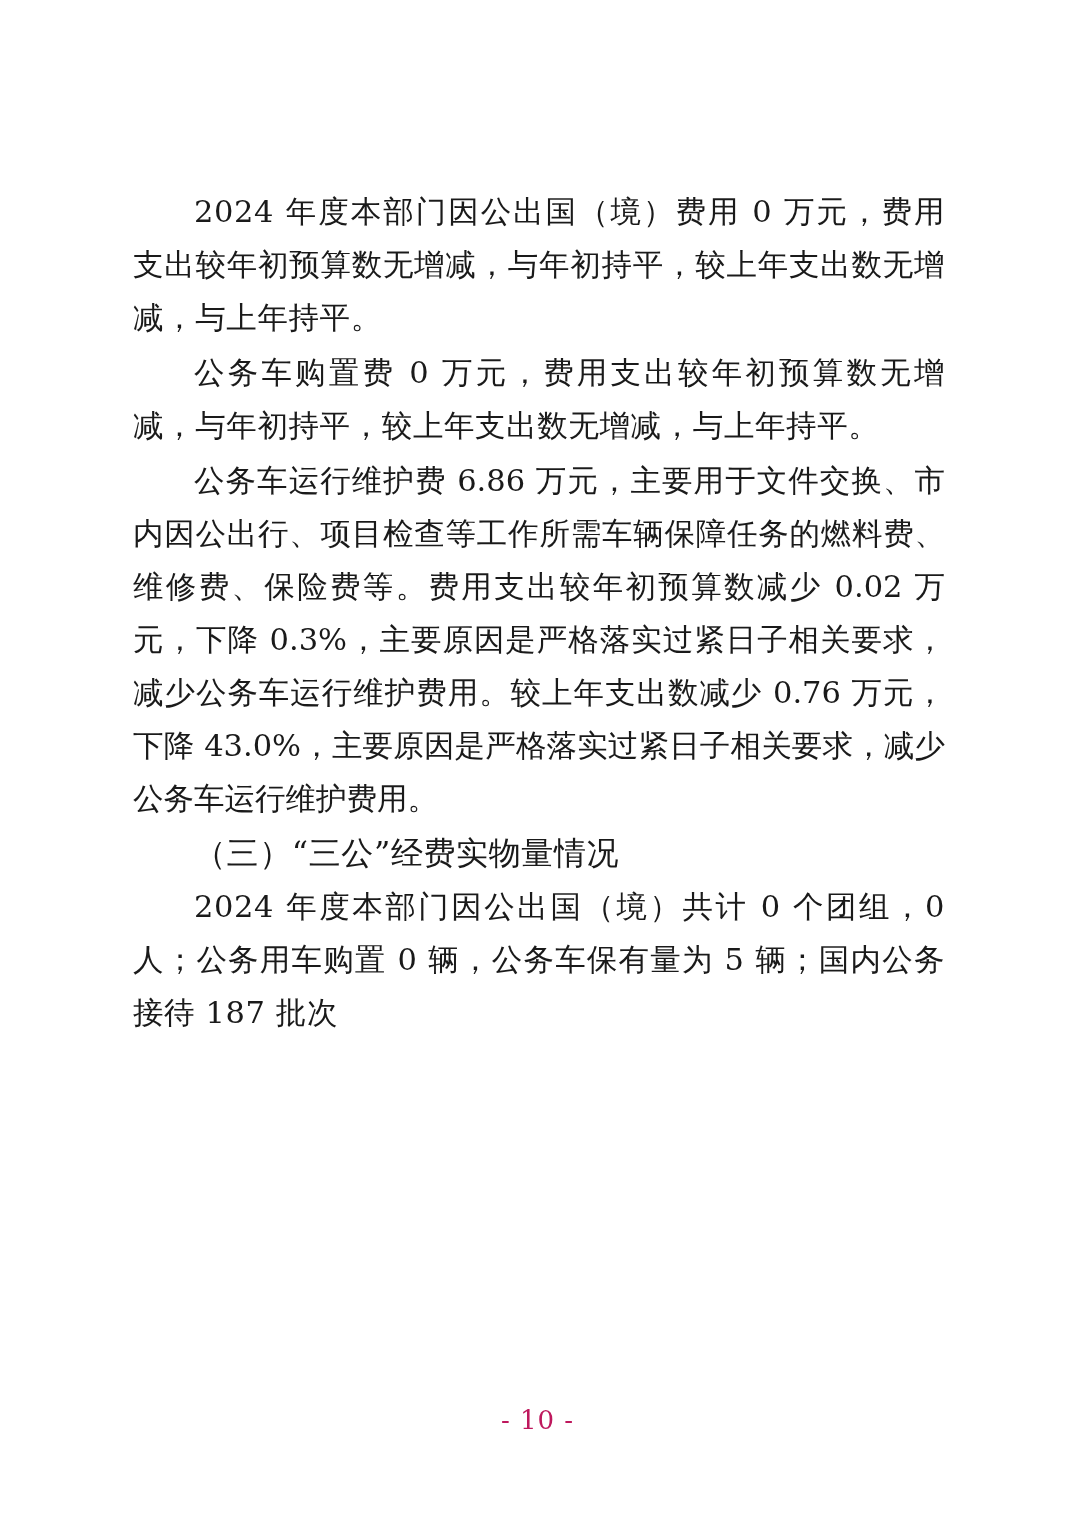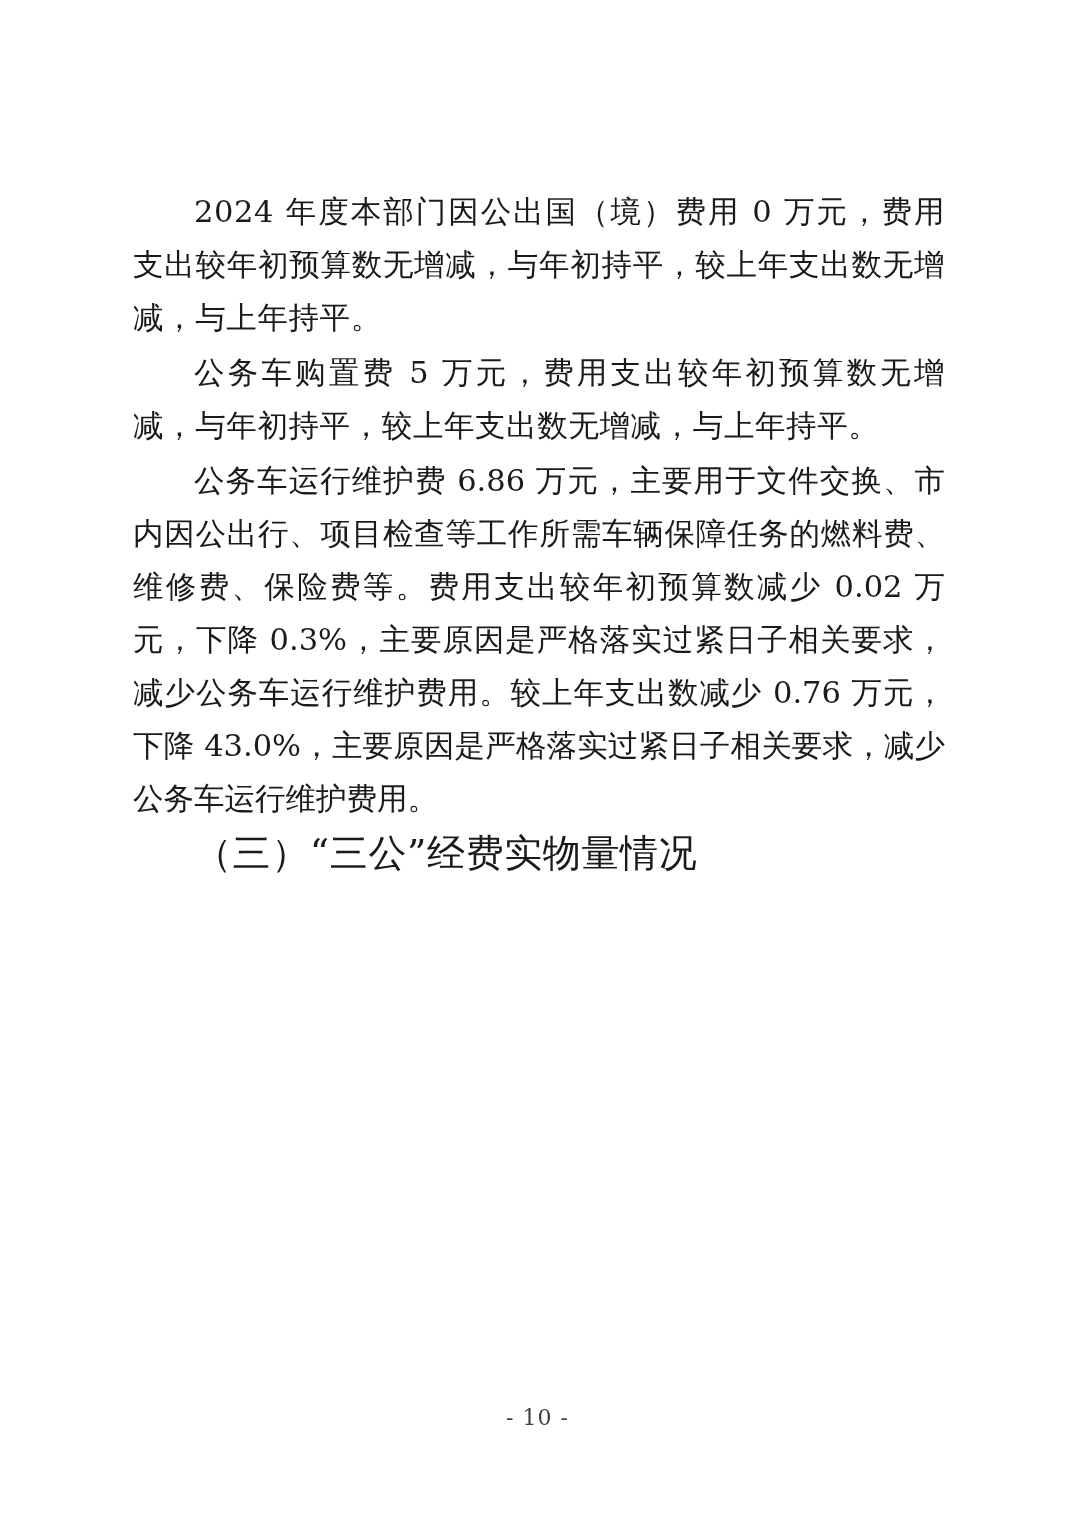--- a/index.html
+++ b/index.html
@@ -32,50 +32,51 @@
     text-indent: 61px;
     margin: 0 0 2px 0;
     letter-spacing: 0.6px;
     white-space: pre-wrap;
     word-break: break-all;
   }
   .para.tight {
     letter-spacing: 0px;
   }
   .heading {
-    font-size: 38px;
+    font-size: 32px;
     line-height: 53px;
     text-indent: 61px;
     margin: 0;
     letter-spacing: 0.6px;
   }
   .footer {
     position: absolute;
     left: 0;
     right: 0;
     top: 1405px;
     text-align: center;
-    font-size: 22px;
-    color: #404040;
+    font-size: 26px;
+    color: #be185d;
     font-family: "DejaVu Serif", "Liberation Serif", serif;
     letter-spacing: 1px;
   }
 </style>
 </head>
 <body>
 
 <div class="page">
   <div class="content">
 
     <p class="para">2024 年度本部门因公出国（境）费用 0 万元，费用支出较年初预算数无增减，与年初持平，较上年支出数无增减，与上年持平。</p>
 
-    <p class="para">公务车购置费 5 万元，费用支出较年初预算数无增减，与年初持平，较上年支出数无增减，与上年持平。</p>
+    <p class="para">公务车购置费 0 万元，费用支出较年初预算数无增减，与年初持平，较上年支出数无增减，与上年持平。</p>
 
     <p class="para tight">公务车运行维护费 6.86 万元，主要用于文件交换、市内因公出行、项目检查等工作所需车辆保障任务的燃料费、维修费、保险费等。费用支出较年初预算数减少 0.02 万元，下降 0.3%，主要原因是严格落实过紧日子相关要求，减少公务车运行维护费用。较上年支出数减少 0.76 万元，下降 43.0%，主要原因是严格落实过紧日子相关要求，减少公务车运行维护费用。</p>
 
 
     <p class="heading">（三）“三公”经费实物量情况</p>
 
+    <p class="para">2024 年度本部门因公出国（境）共计 0 个团组，0 人；公务用车购置 0 辆，公务车保有量为 5 辆；国内公务接待 187 批次</p>
 
   </div>
 
   <div class="footer">- 10 -</div>
 </div>
 
 </body></html>

